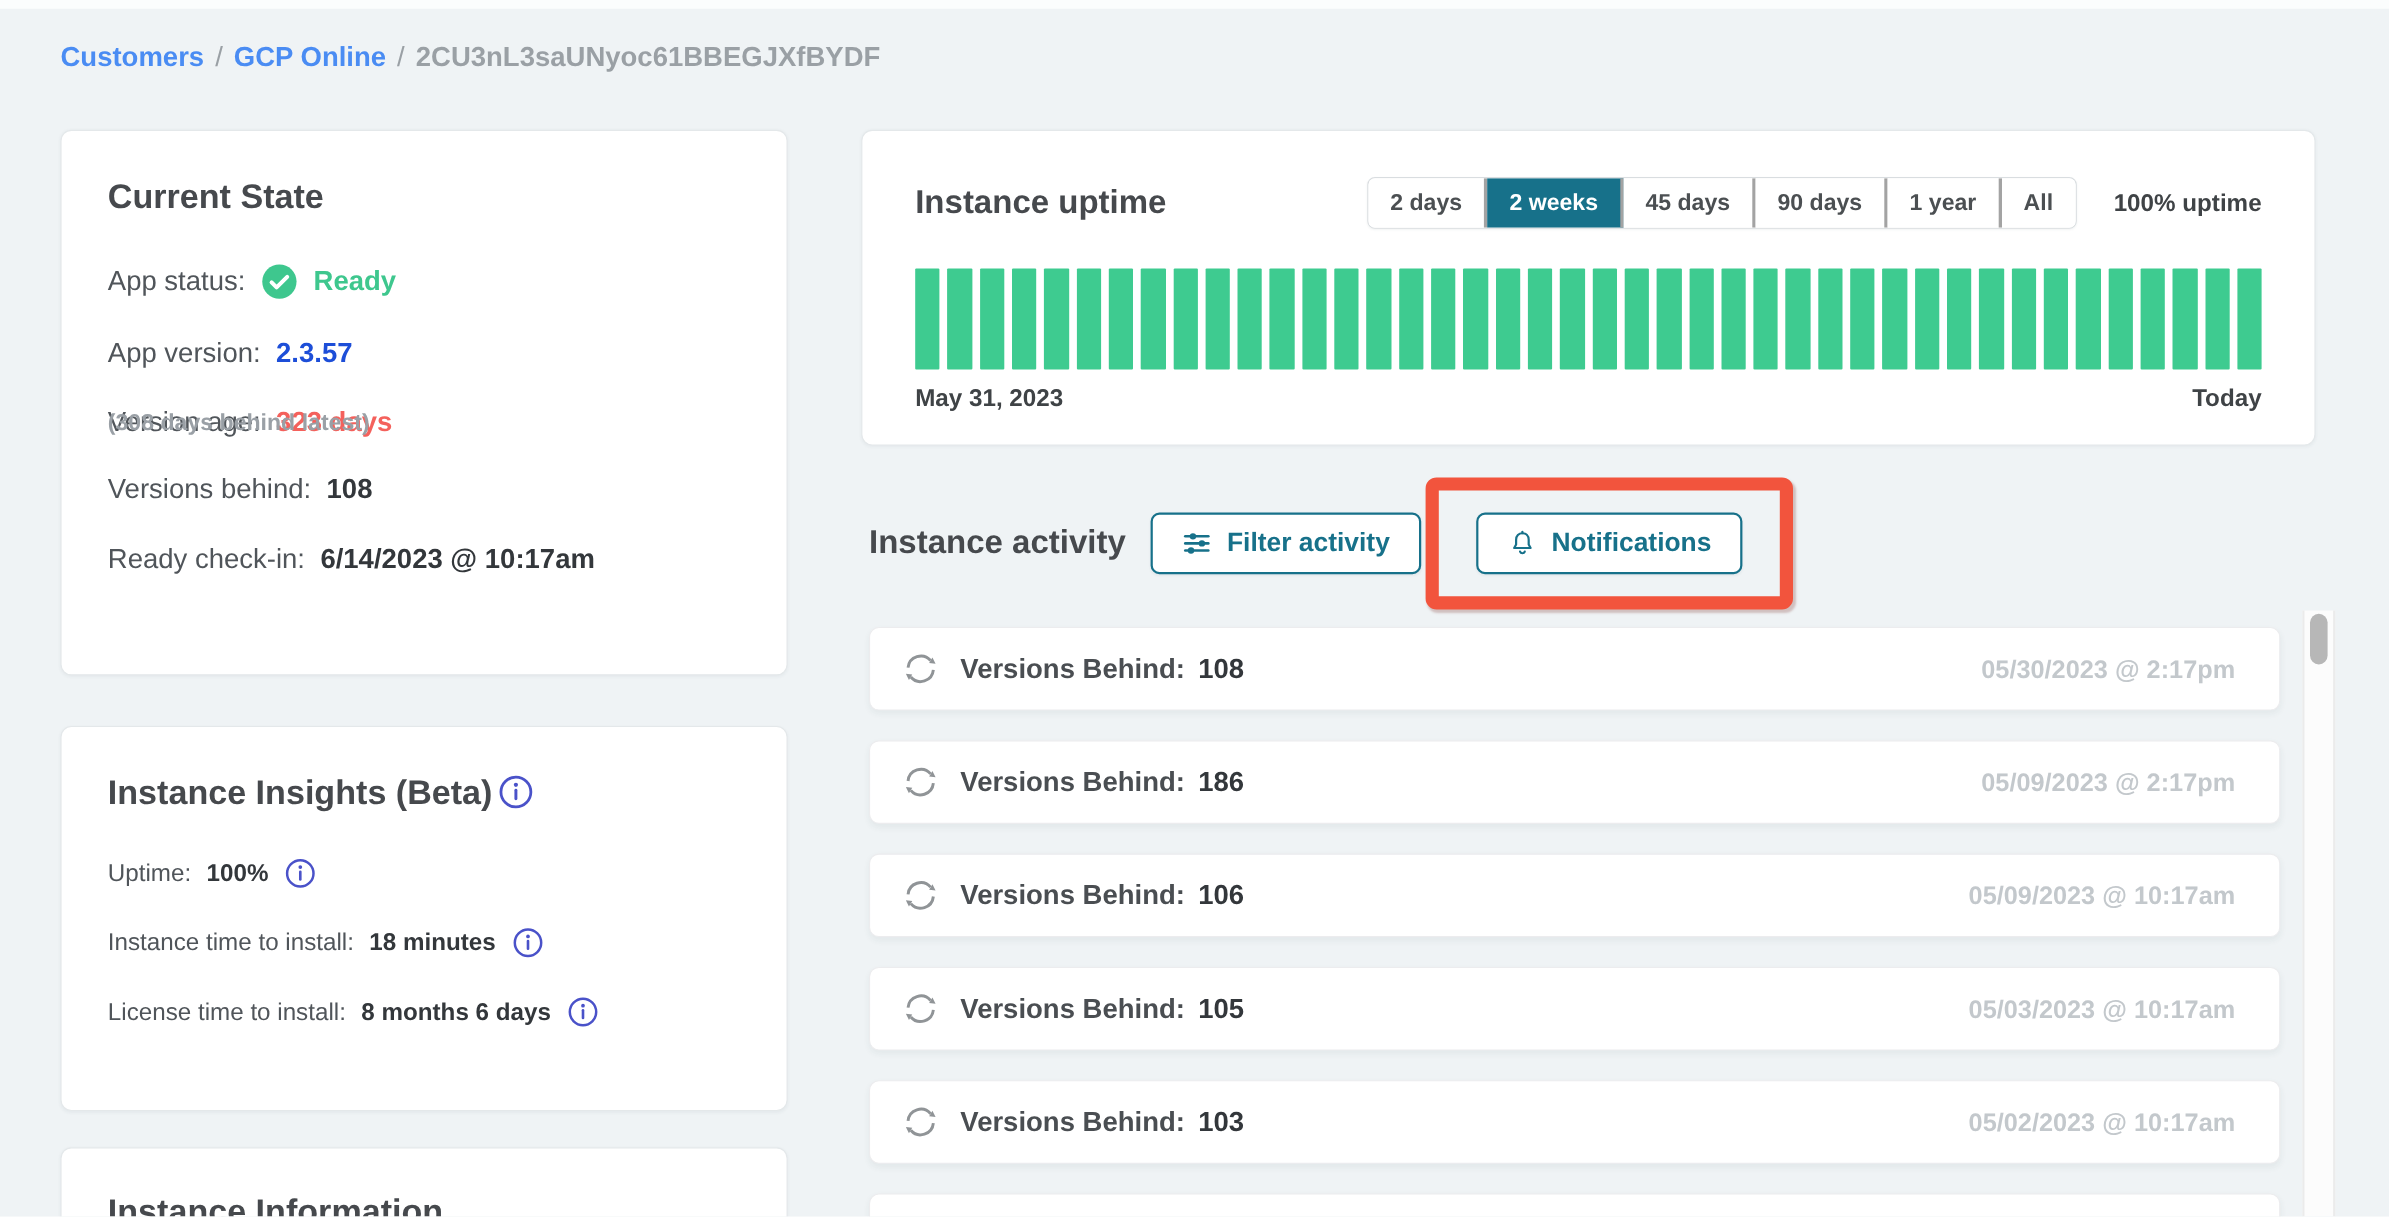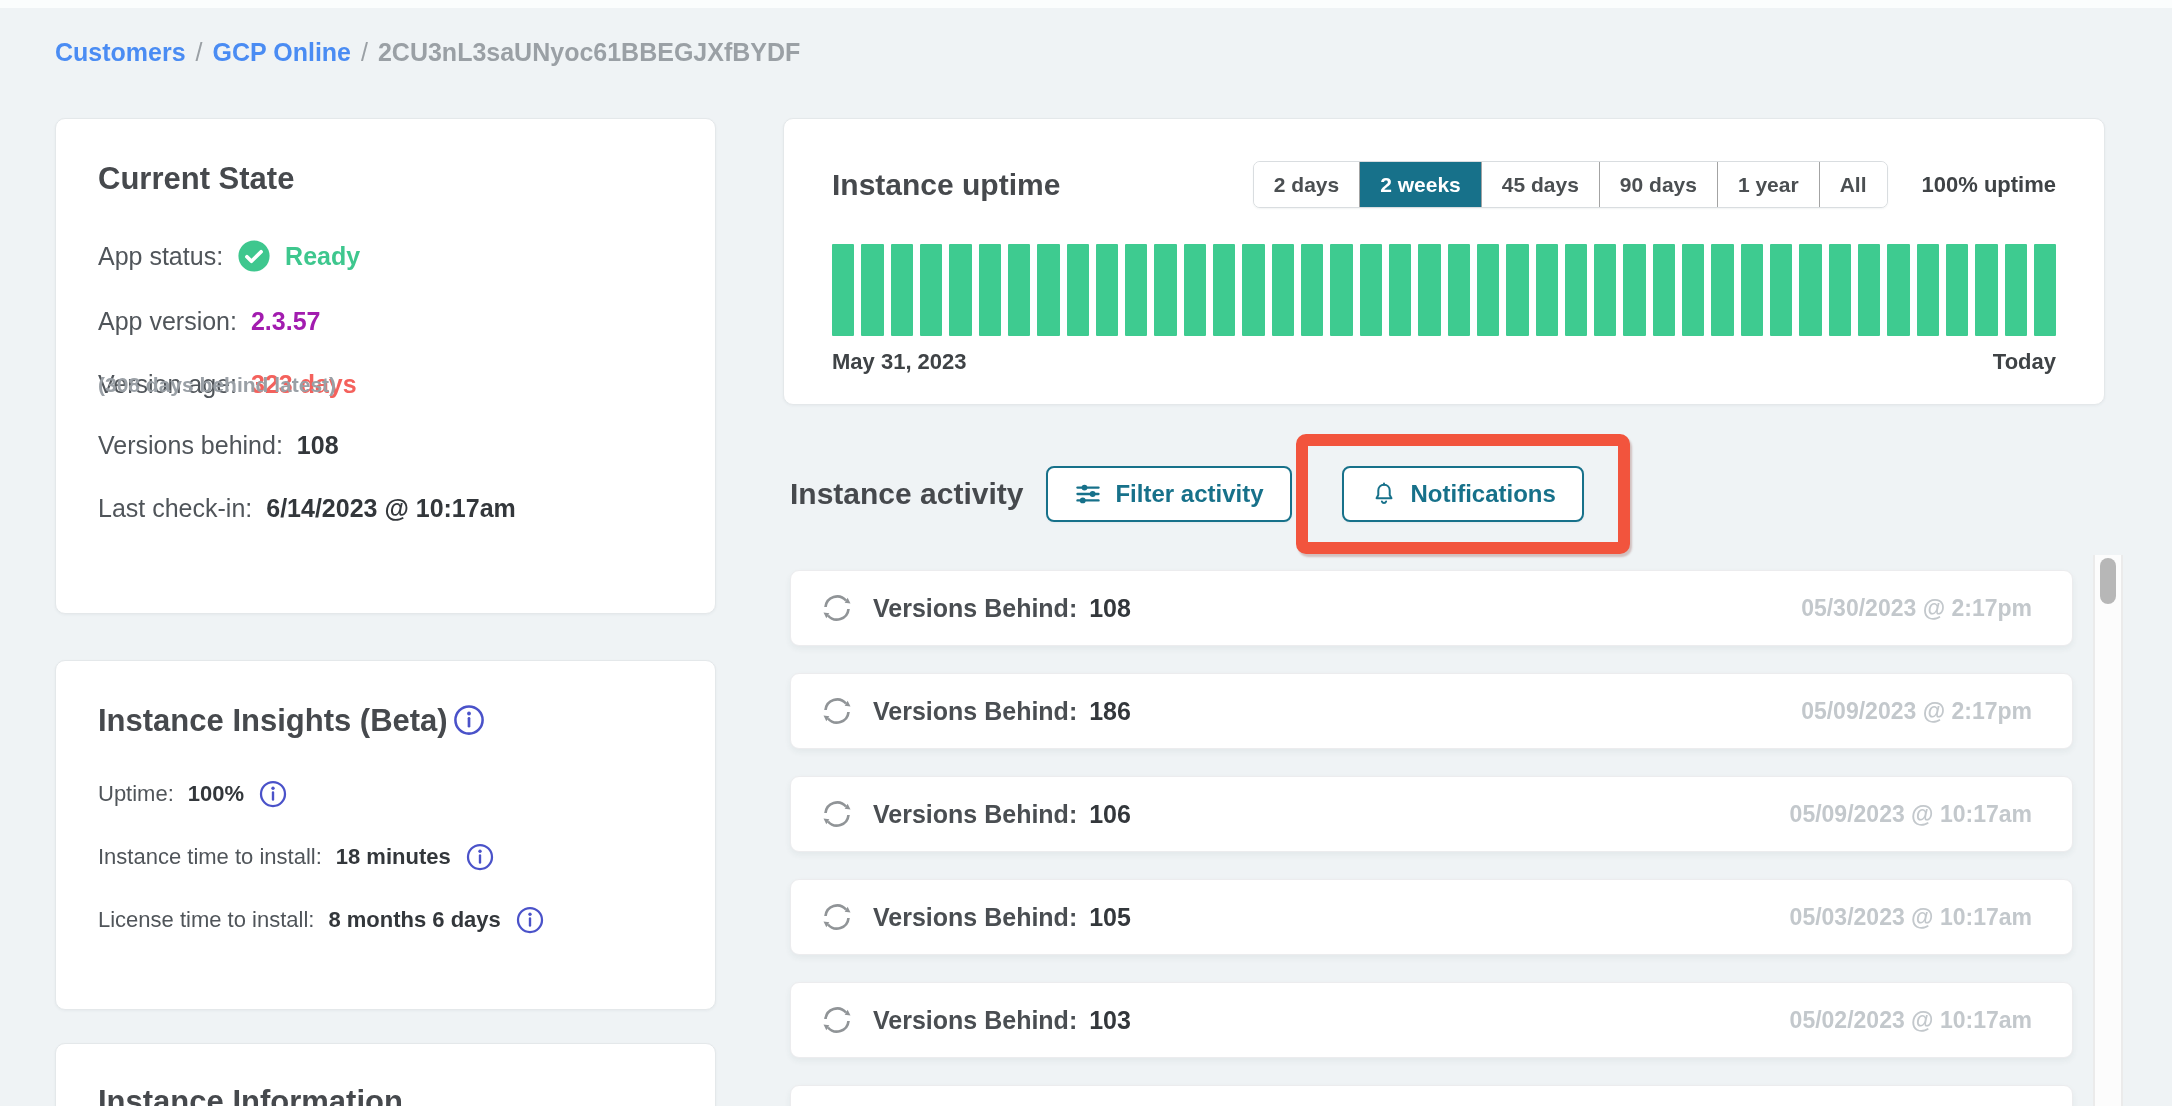--- a/index.html
+++ b/index.html
@@ -39,21 +39,21 @@
   .info-icon.lg{width:34px;height:34px;}
 
   
   .instance-info{left:55px;top:1043px;width:661px;height:220px;padding:40px 42px;box-sizing:border-box;}
 
   
   .uptime{left:783px;top:118px;width:1322px;height:287px;padding:42px 48px;box-sizing:border-box;}
   .uptime-header{display:flex;align-items:center;}
   .uptime .card-title{font-size:30px;}
   .range-group{display:inline-flex;margin-left:auto;border:1px solid #d9dde0;border-radius:7px;overflow:hidden;background:#fff;box-shadow:0 1px 2px rgba(40,60,70,0.06);}
-  .range-btn{appearance:none;border:none;background:#fff;border-right:1px solid #a3a3a3;padding:11px 20px;font-size:21px;font-weight:700;color:#4b4f52;font-family:inherit;cursor:pointer;line-height:1.1;}
+  .range-btn{appearance:none;border:none;background:#fff;border-right:3px solid #a3a3a3;padding:11px 20px;font-size:21px;font-weight:700;color:#4b4f52;font-family:inherit;cursor:pointer;line-height:1.1;}
   .range-btn:last-of-type{border-right:none;}
   .range-btn.selected{background:#17718a;color:#ffffff;}
   .uptime-pct{font-size:22px;font-weight:700;color:#3f4346;margin-left:34px;white-space:nowrap;}
   .bars{display:flex;gap:7px;height:92px;margin-top:36px;align-items:stretch;}
   .bar{flex:1;border-radius:1px;}
   .uptime-footer{display:flex;justify-content:space-between;margin-top:13px;font-size:22px;font-weight:700;color:#3f4346;}
 
   
   .activity-header{position:absolute;left:790px;top:434px;height:120px;display:flex;align-items:center;}
   .activity-title{font-size:30px;font-weight:700;color:#46494d;margin-right:23px;}
@@ -115,21 +115,21 @@
           </div>
 
         </div>
       </div>
 
       <div>
         <div class="cs-row">
           <div class="cs-main">
             <span class="cs-label">App version:</span>
 
-            <span class="cs-value" style="color: #a21caf;">2.3.57</span>
+            <span class="cs-value" style="color: #1d4ed8;">2.3.57</span>
           </div>
 
         </div>
       </div>
 
       <div>
         <div class="cs-row">
           <div class="cs-main">
             <span class="cs-label">Version age:</span>
 
@@ -146,21 +146,21 @@
 
             <span class="cs-value">108</span>
           </div>
 
         </div>
       </div>
 
       <div>
         <div class="cs-row">
           <div class="cs-main">
-            <span class="cs-label">Last check-in:</span>
+            <span class="cs-label">Ready check-in:</span>
 
             <span class="cs-value">6/14/2023 @ 10:17am</span>
           </div>
 
         </div>
       </div>
 
   </div>
 
   <div class="card insights">

